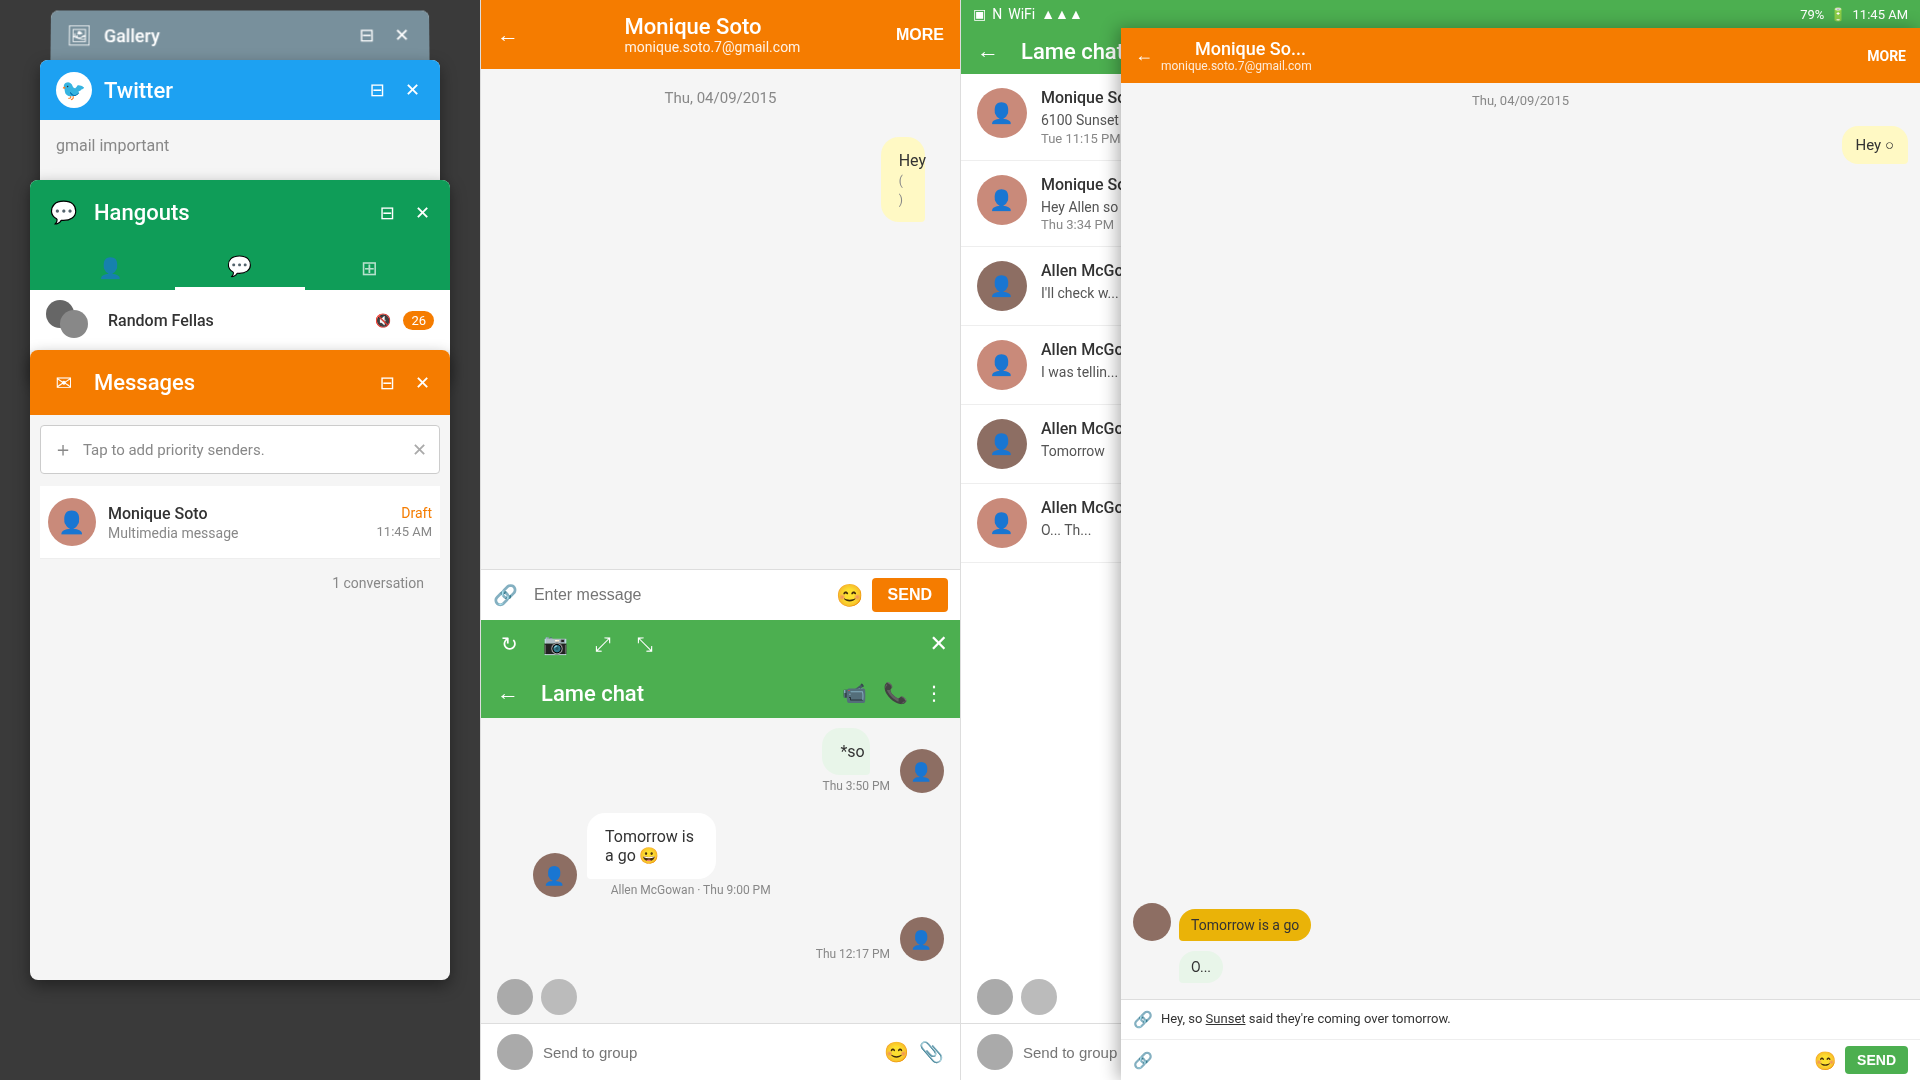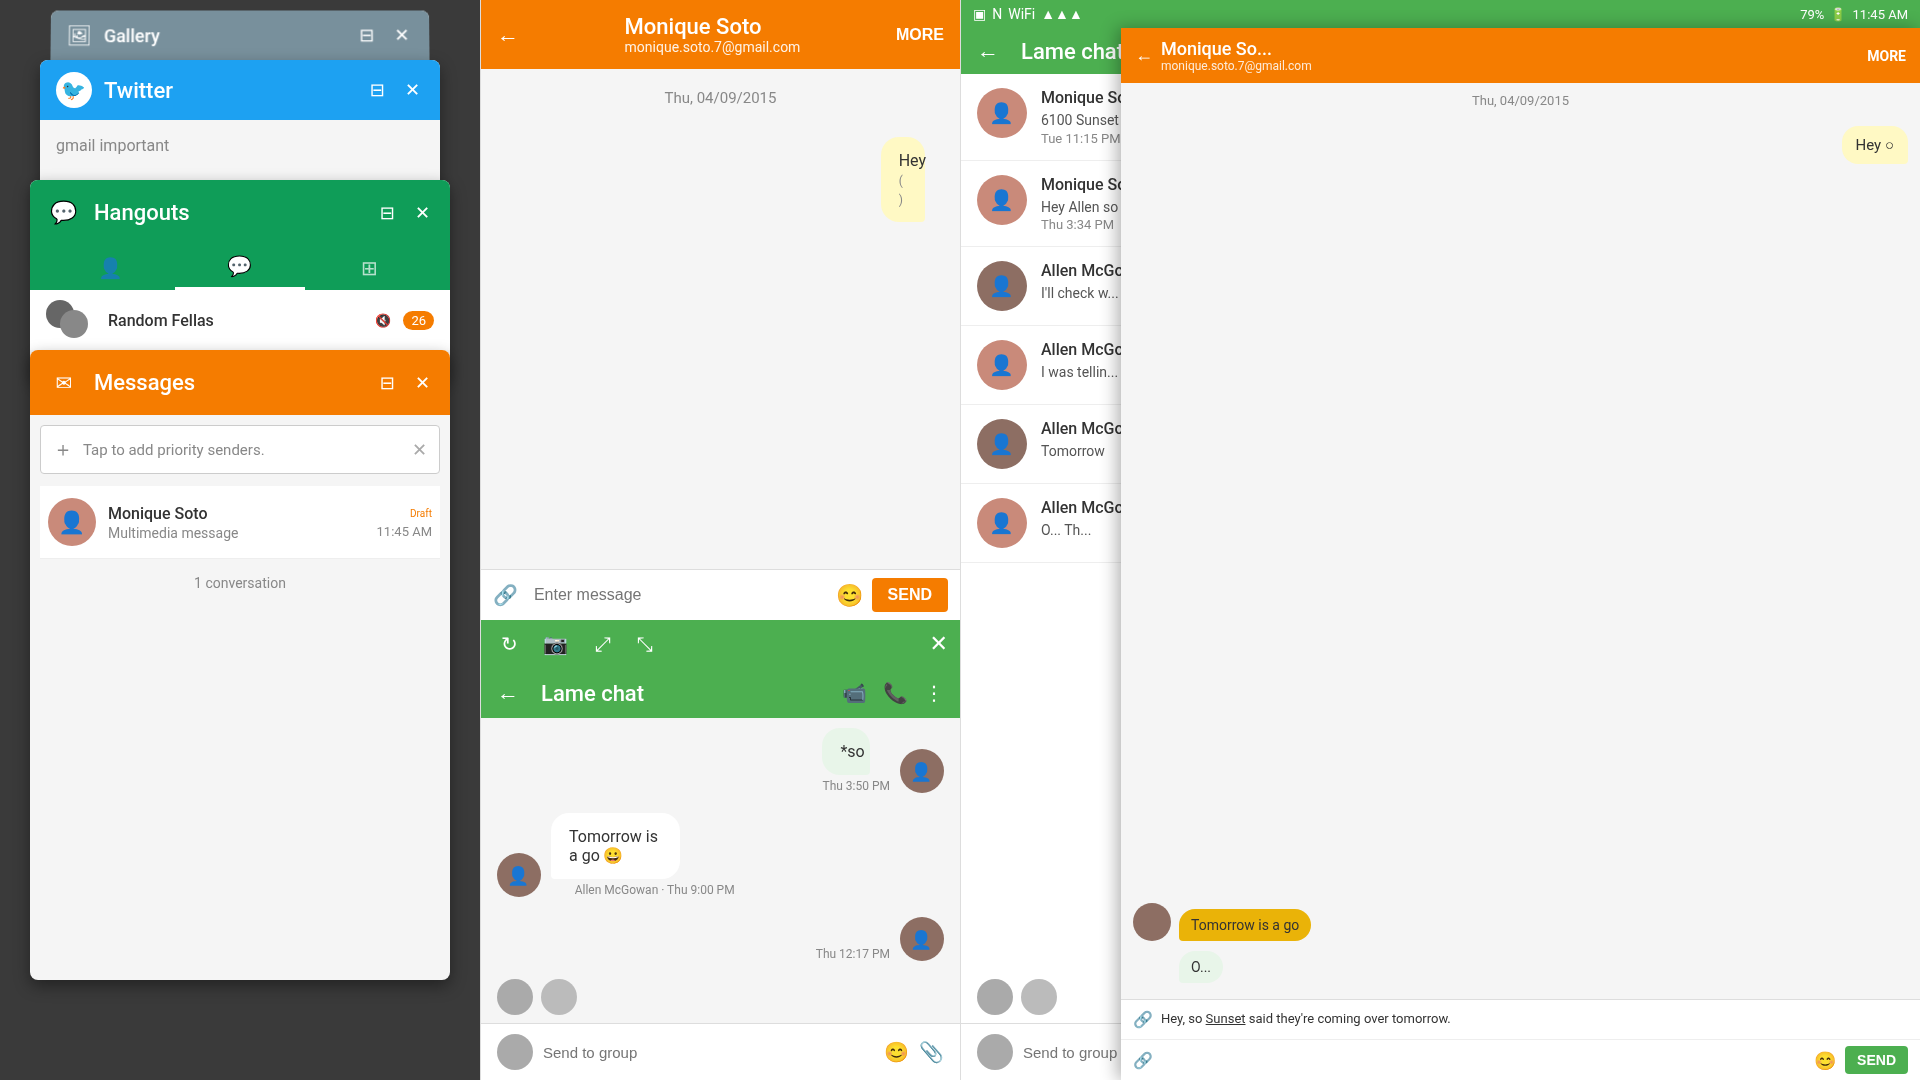--- a/index.html
+++ b/index.html
@@ -287,21 +287,21 @@
     }
 
     .msg-name {
       font-size: 16px;
       font-weight: 500;
       color: #333;
     }
 
     .msg-draft {
       color: #f57c00;
-      font-size: 10px;
+      font-size: 14px;
     }
 
     .msg-preview {
       font-size: 14px;
       color: #888;
       margin-top: 2px;
     }
 
     .msg-time {
       font-size: 13px;
@@ -544,20 +544,21 @@
       align-items: center;
       color: white;
       font-size: 20px;
     }
 
     .lame-messages {
       padding: 10px 16px;
       display: flex;
       flex-direction: column;
       gap: 20px;
+      margin-left: 36px;
     }
 
     .typing-indicators {
       display: flex;
       gap: 8px;
       padding: 8px 16px;
     }
 
     .typing-avatar {
       width: 36px;
@@ -745,20 +746,21 @@
 
     .popup-header-info {
       flex: 1;
       margin-left: 8px;
     }
 
     .popup-name {
       color: white;
       font-size: 18px;
       font-weight: 500;
+      margin-left: 34px;
     }
 
     .popup-email {
       color: rgba(255,255,255,0.85);
       font-size: 12px;
     }
 
     .popup-more {
       color: white;
       font-size: 14px;
@@ -1005,21 +1007,21 @@
             <div class="msg-name-row">
               <span class="msg-name">Monique Soto</span>
               <span class="msg-draft">Draft</span>
             </div>
             <div class="msg-name-row">
               <span class="msg-preview">Multimedia message</span>
               <span class="msg-time">11:45 AM</span>
             </div>
           </div>
         </div>
-        <div style="text-align:center;padding:16px;font-size:14px;color:#888;">1 conversation</div>
+        <div style="text-align:right;padding:16px;font-size:14px;color:#888;">1 conversation</div>
       </div>
     </div>
 
   </div>
 
 </div>
 
 <div class="middle-panel">
 
   <div class="chat-header-top">

